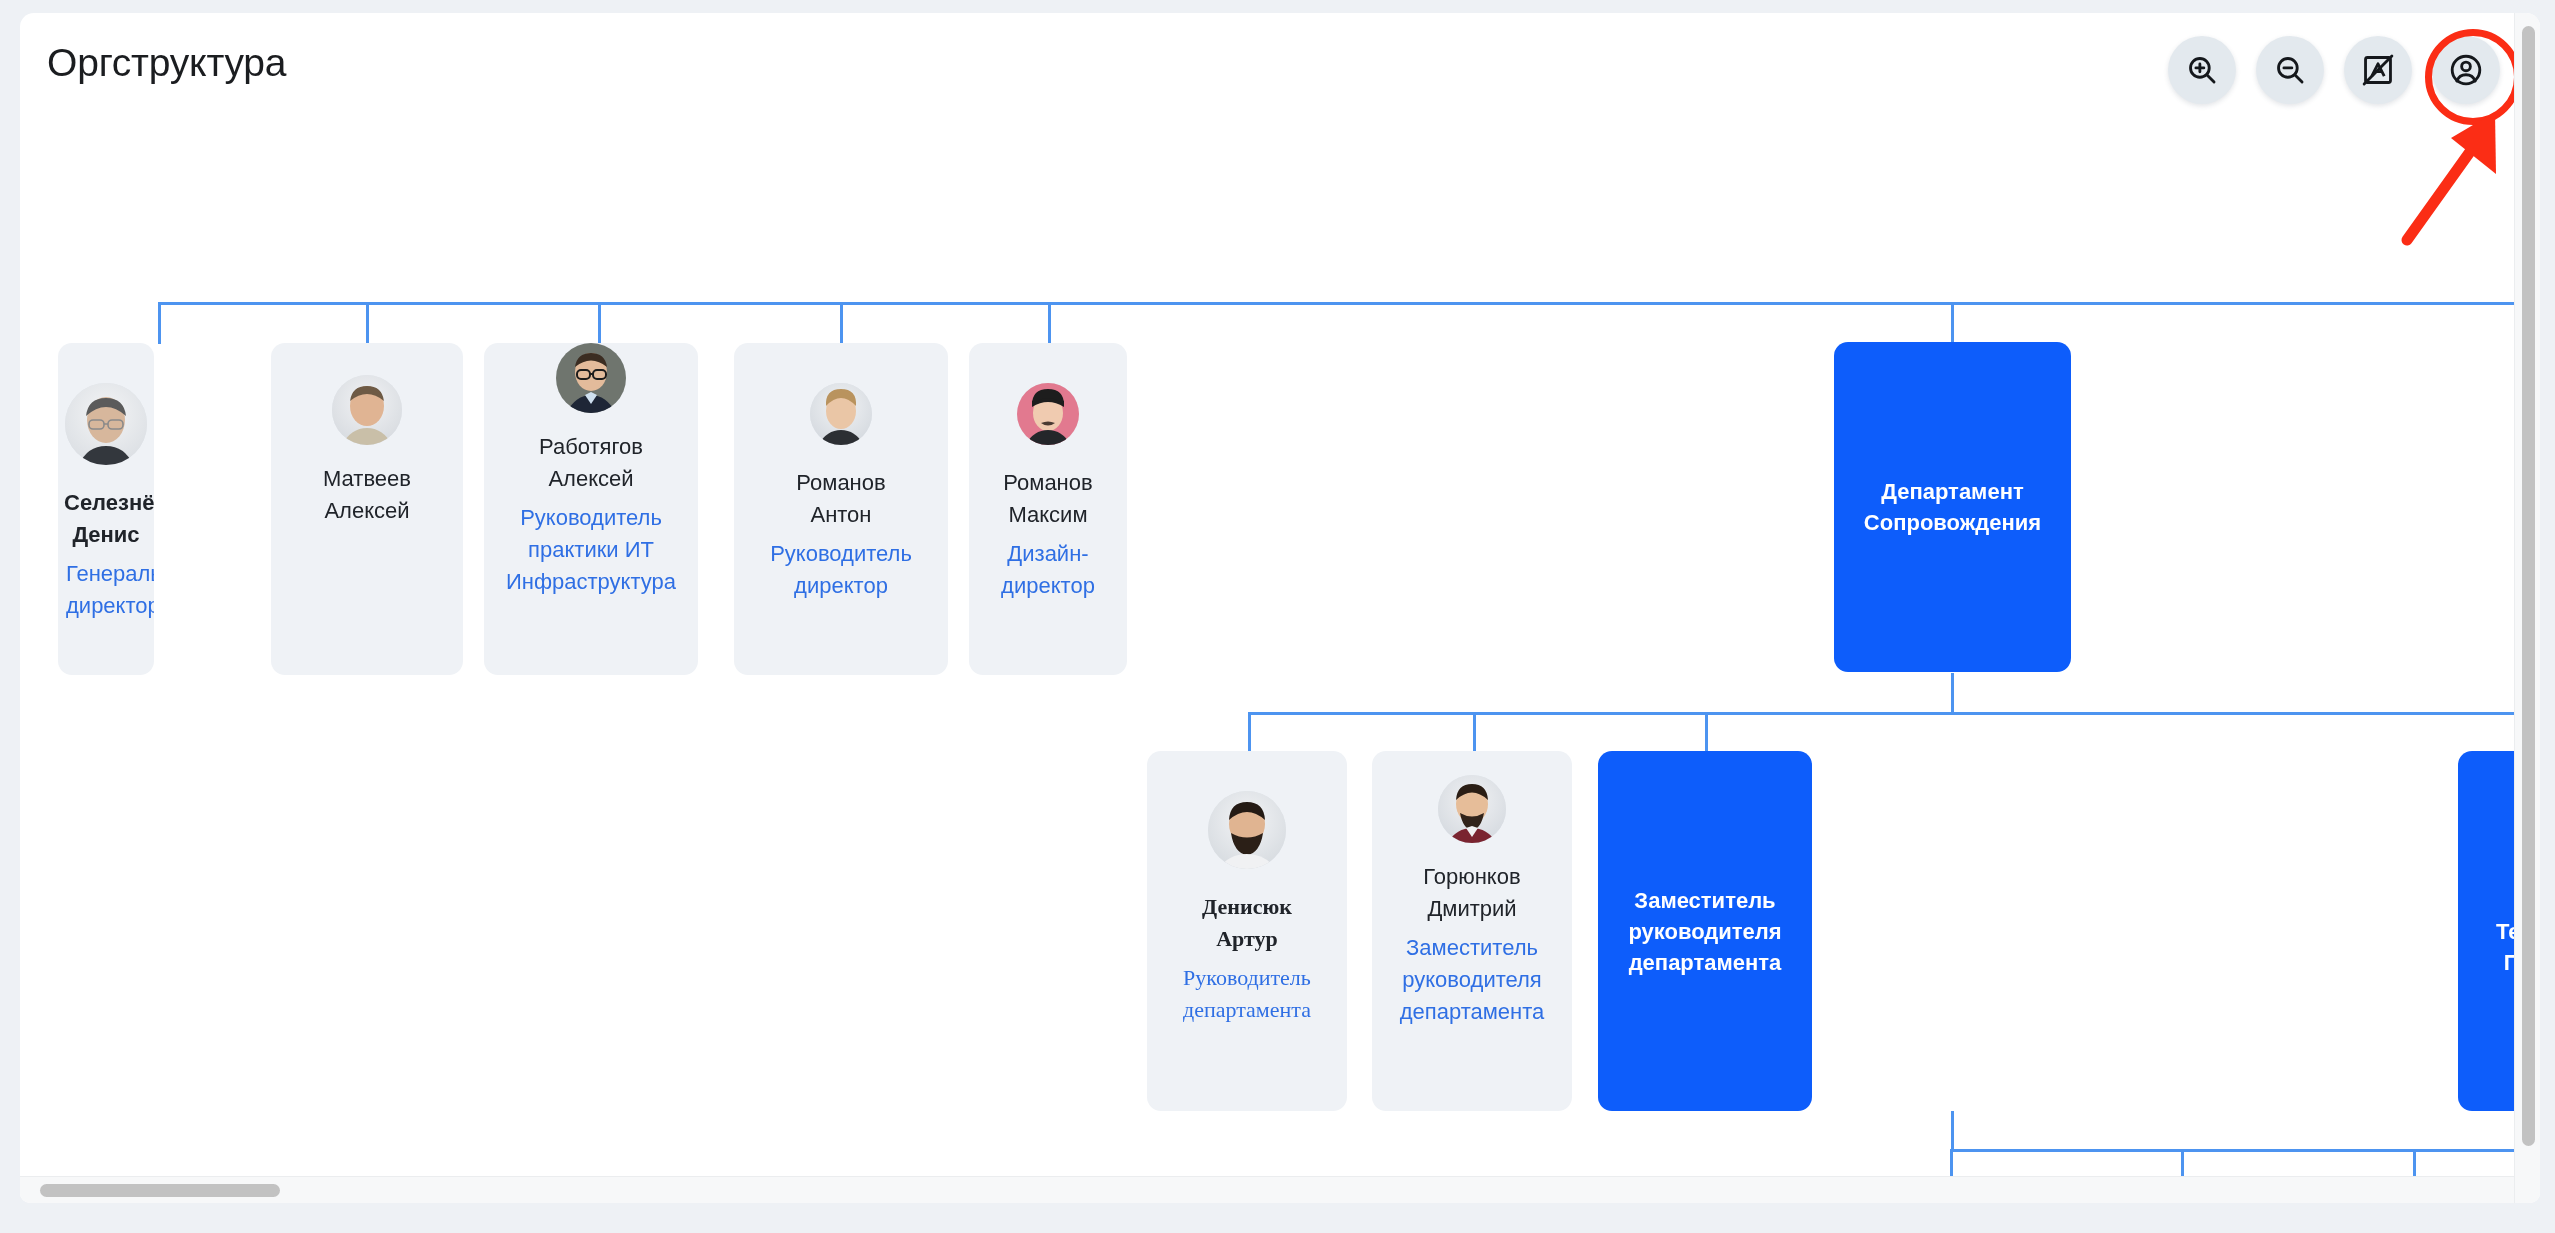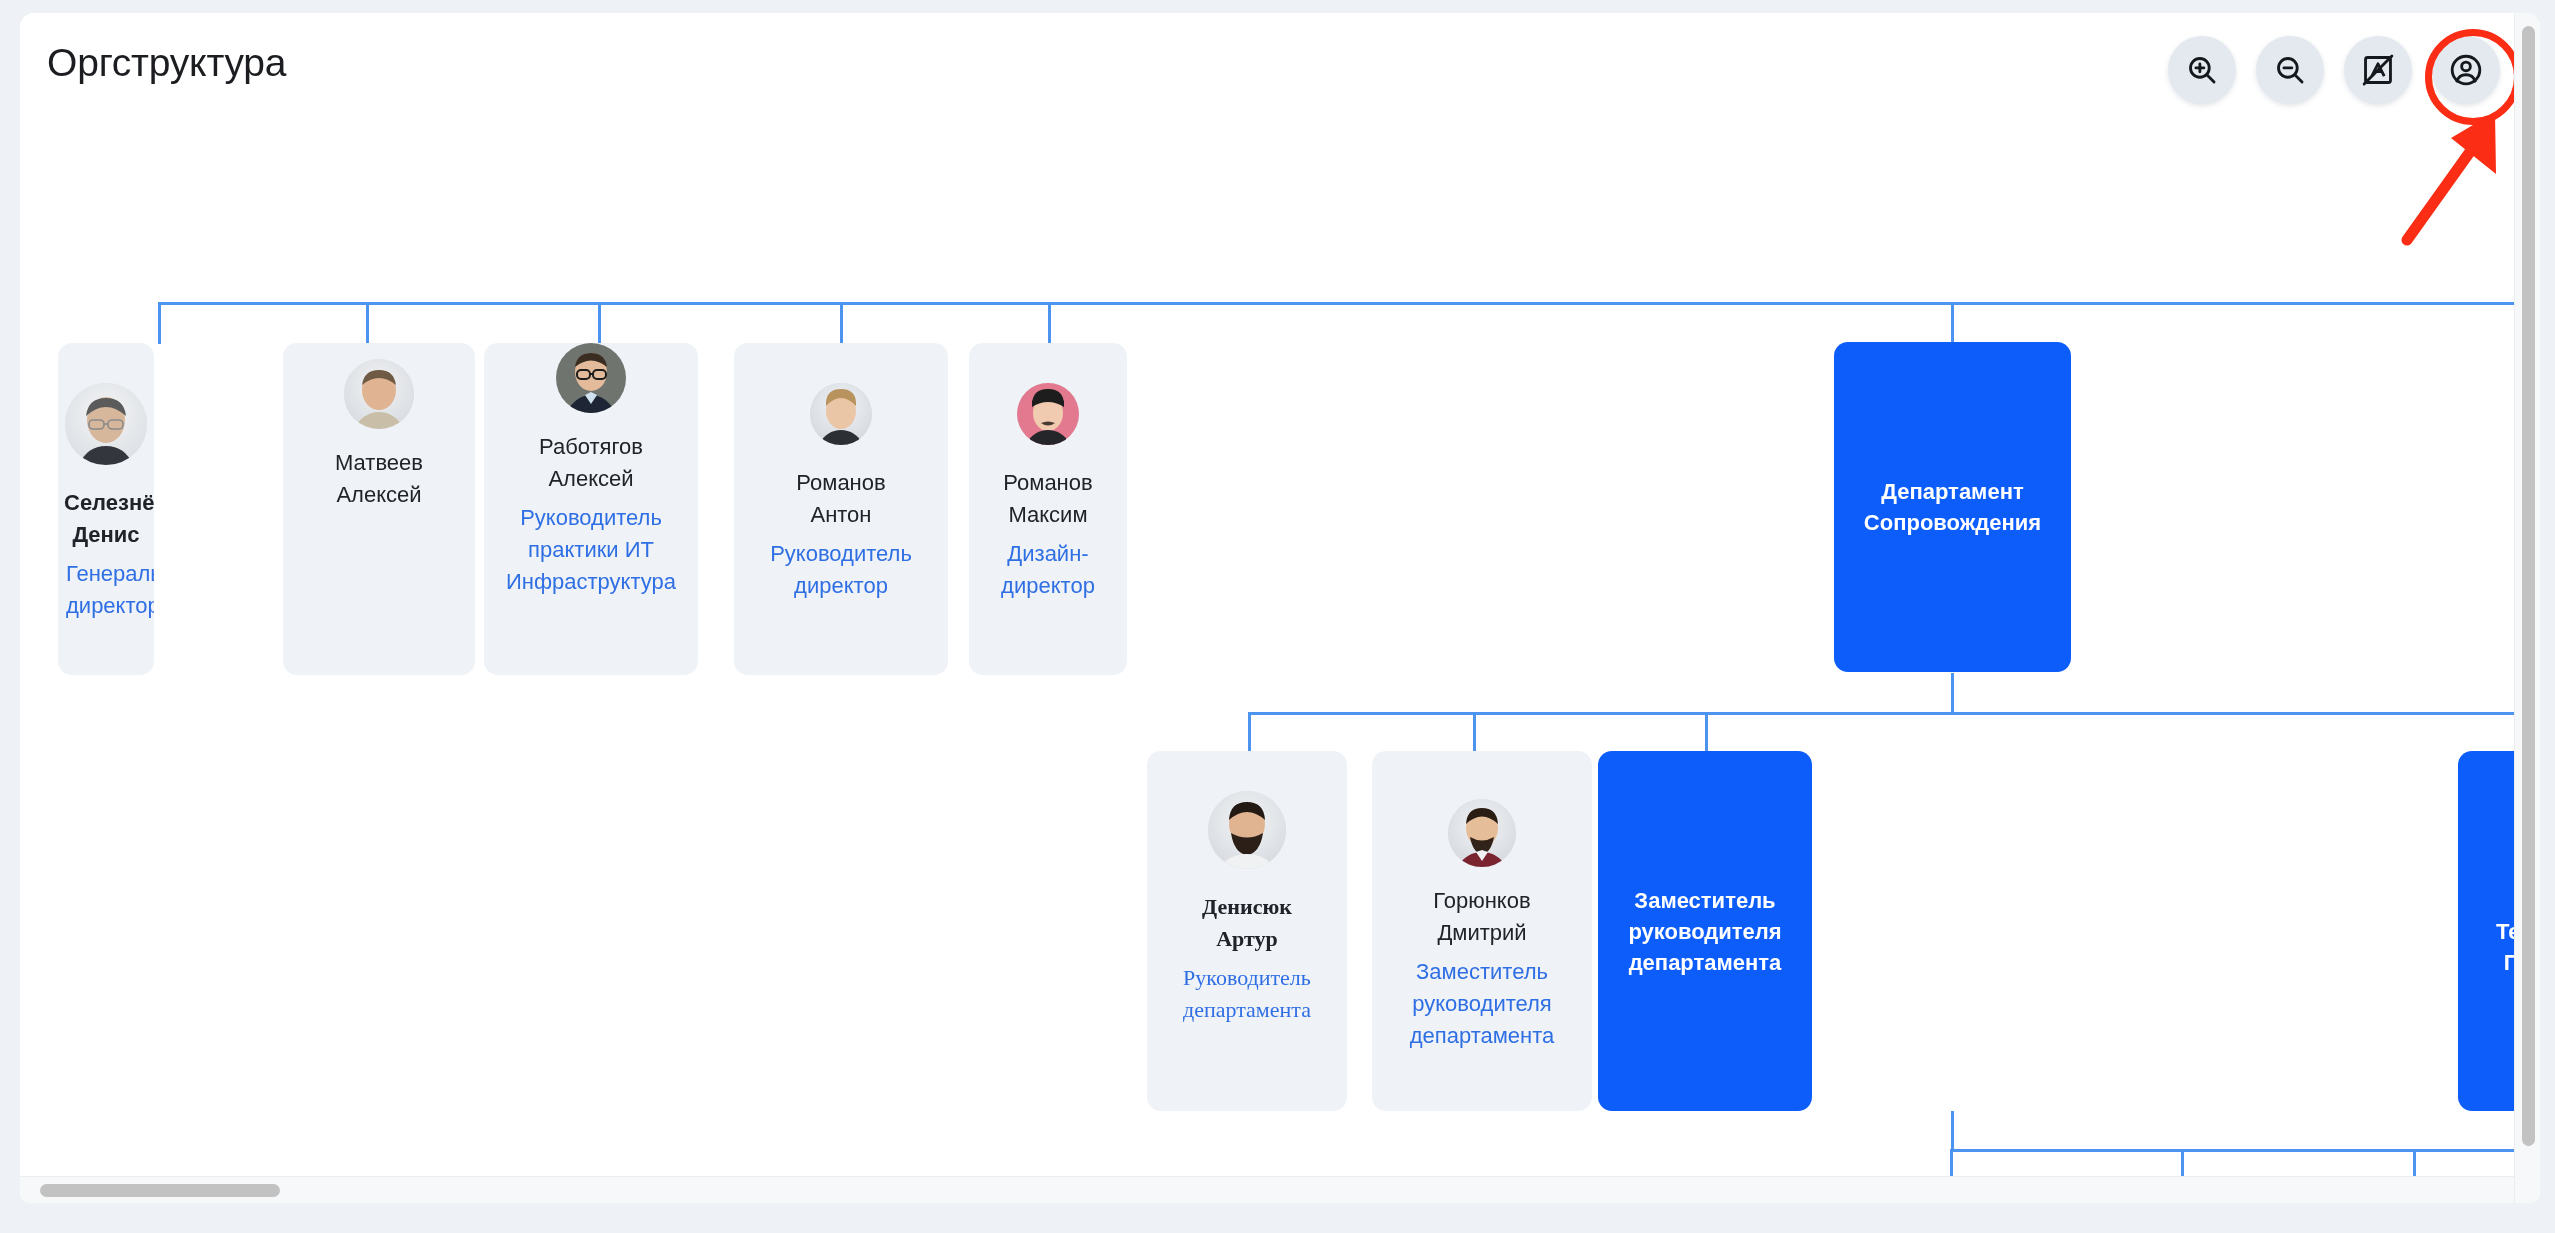--- a/index.html
+++ b/index.html
@@ -250,21 +250,21 @@
           </svg>
       </div>
       <div style="margin-top:22px;width:100%;">
         <div class="person-name bold">Селезнёв</div>
         <div class="person-name bold">Денис</div>
         <div class="person-role" style="white-space:pre-line;">Генеральный
 директор</div>
       </div>
     </div>
 
-    <div class="node" style="left:251px; top:330px; width:192px; height:332px; padding-top:16px;margin-left:12px;">
+    <div class="node" style="left:251px; top:330px; width:192px; height:332px; padding-top:32px;">
       <div class="avatar" style="width:70px;height:70px;">
         <svg viewBox="0 0 70 70">
             <defs>
               <radialGradient id="g2" cx="50%" cy="38%" r="70%">
                 <stop offset="0" stop-color="#f2f3f5"></stop>
                 <stop offset="1" stop-color="#d5d9de"></stop>
               </radialGradient>
             </defs>
             <rect width="70" height="70" fill="url(#g2)"></rect>
             <ellipse cx="35" cy="31" rx="17" ry="20" fill="#e0b493"></ellipse>
@@ -364,21 +364,21 @@
           </svg>
       </div>
       <div style="margin-top:22px;width:100%;font-family:Liberation Serif, serif;">
         <div class="person-name bold">Денисюк</div>
         <div class="person-name bold">Артур</div>
         <div class="person-role" style="white-space:pre-line;">Руководитель
 департамента</div>
       </div>
     </div>
 
-    <div class="node" style="left:1352px; top:738px; width:220px; height:360px; padding-top:48px;">
+    <div class="node" style="left:1352px; top:738px; width:200px; height:360px; padding-top:24px;">
       <div class="avatar" style="width:68px;height:68px;">
         <svg viewBox="0 0 68 68">
             <defs>
               <radialGradient id="g7" cx="50%" cy="38%" r="70%">
                 <stop offset="0" stop-color="#f1f2f4"></stop>
                 <stop offset="1" stop-color="#d3d8de"></stop>
               </radialGradient>
             </defs>
             <rect width="68" height="68" fill="url(#g7)"></rect>
             <ellipse cx="34" cy="29" rx="16" ry="19" fill="#e6bd99"></ellipse>

